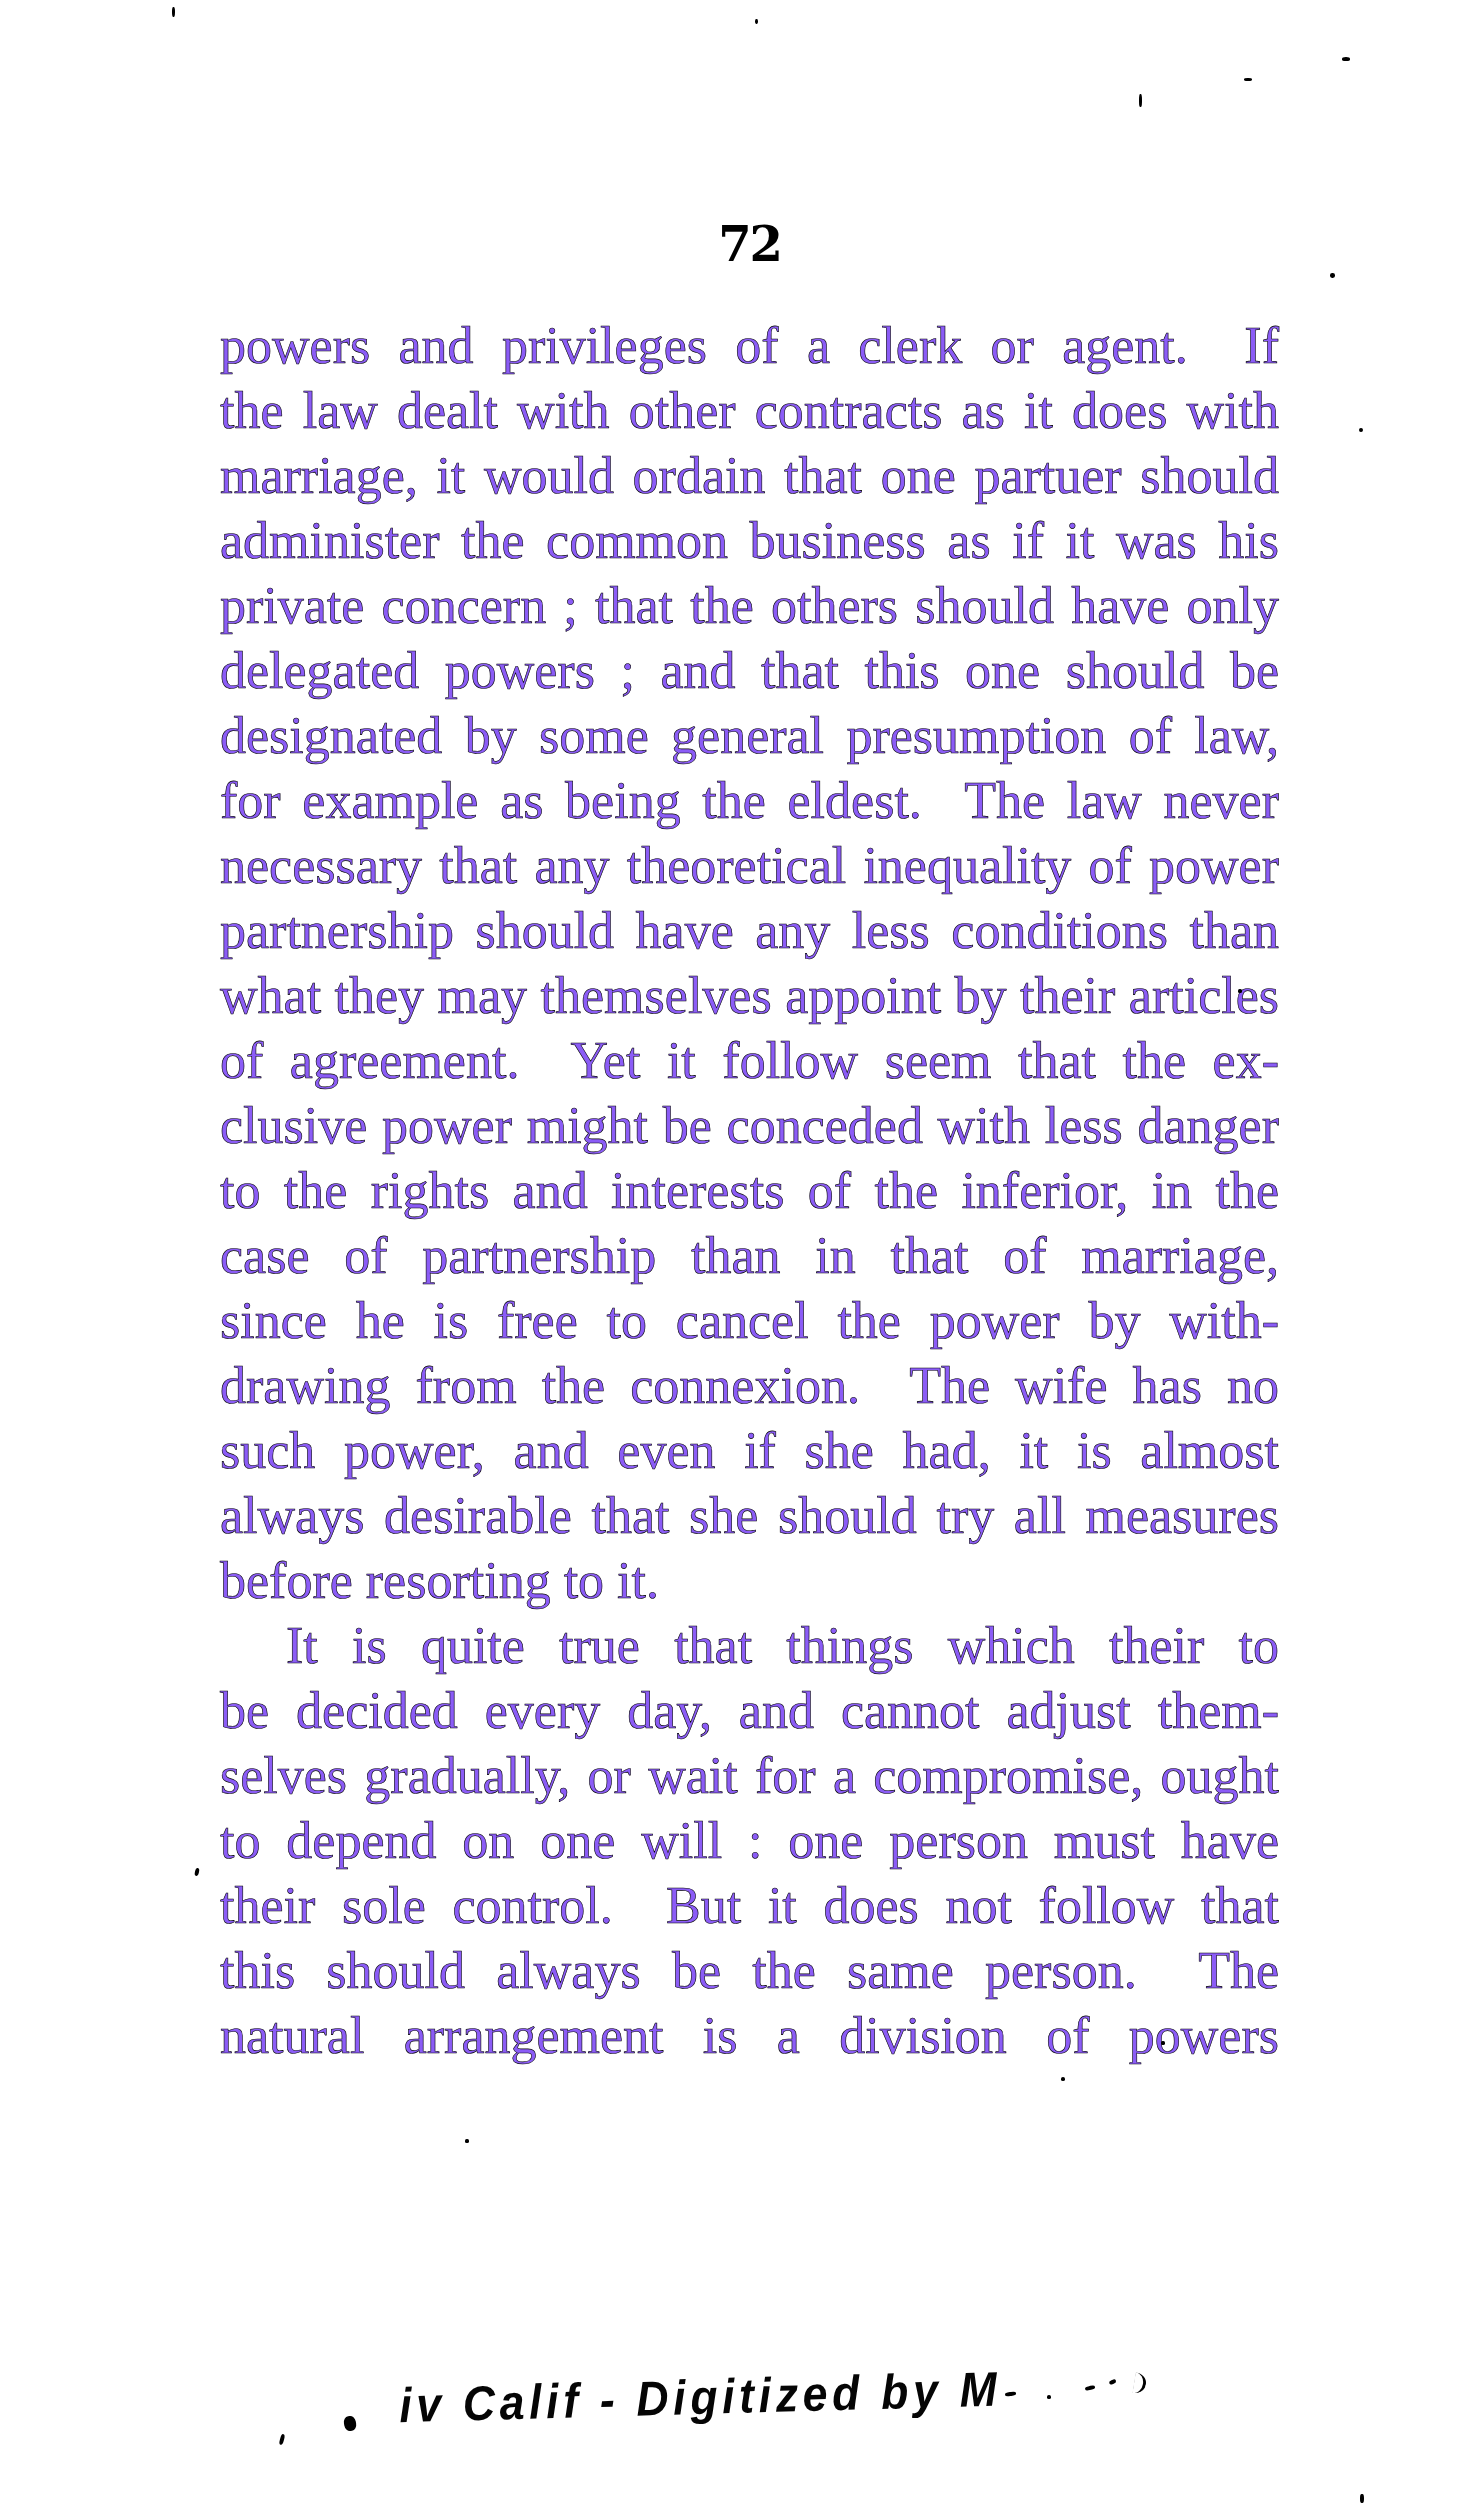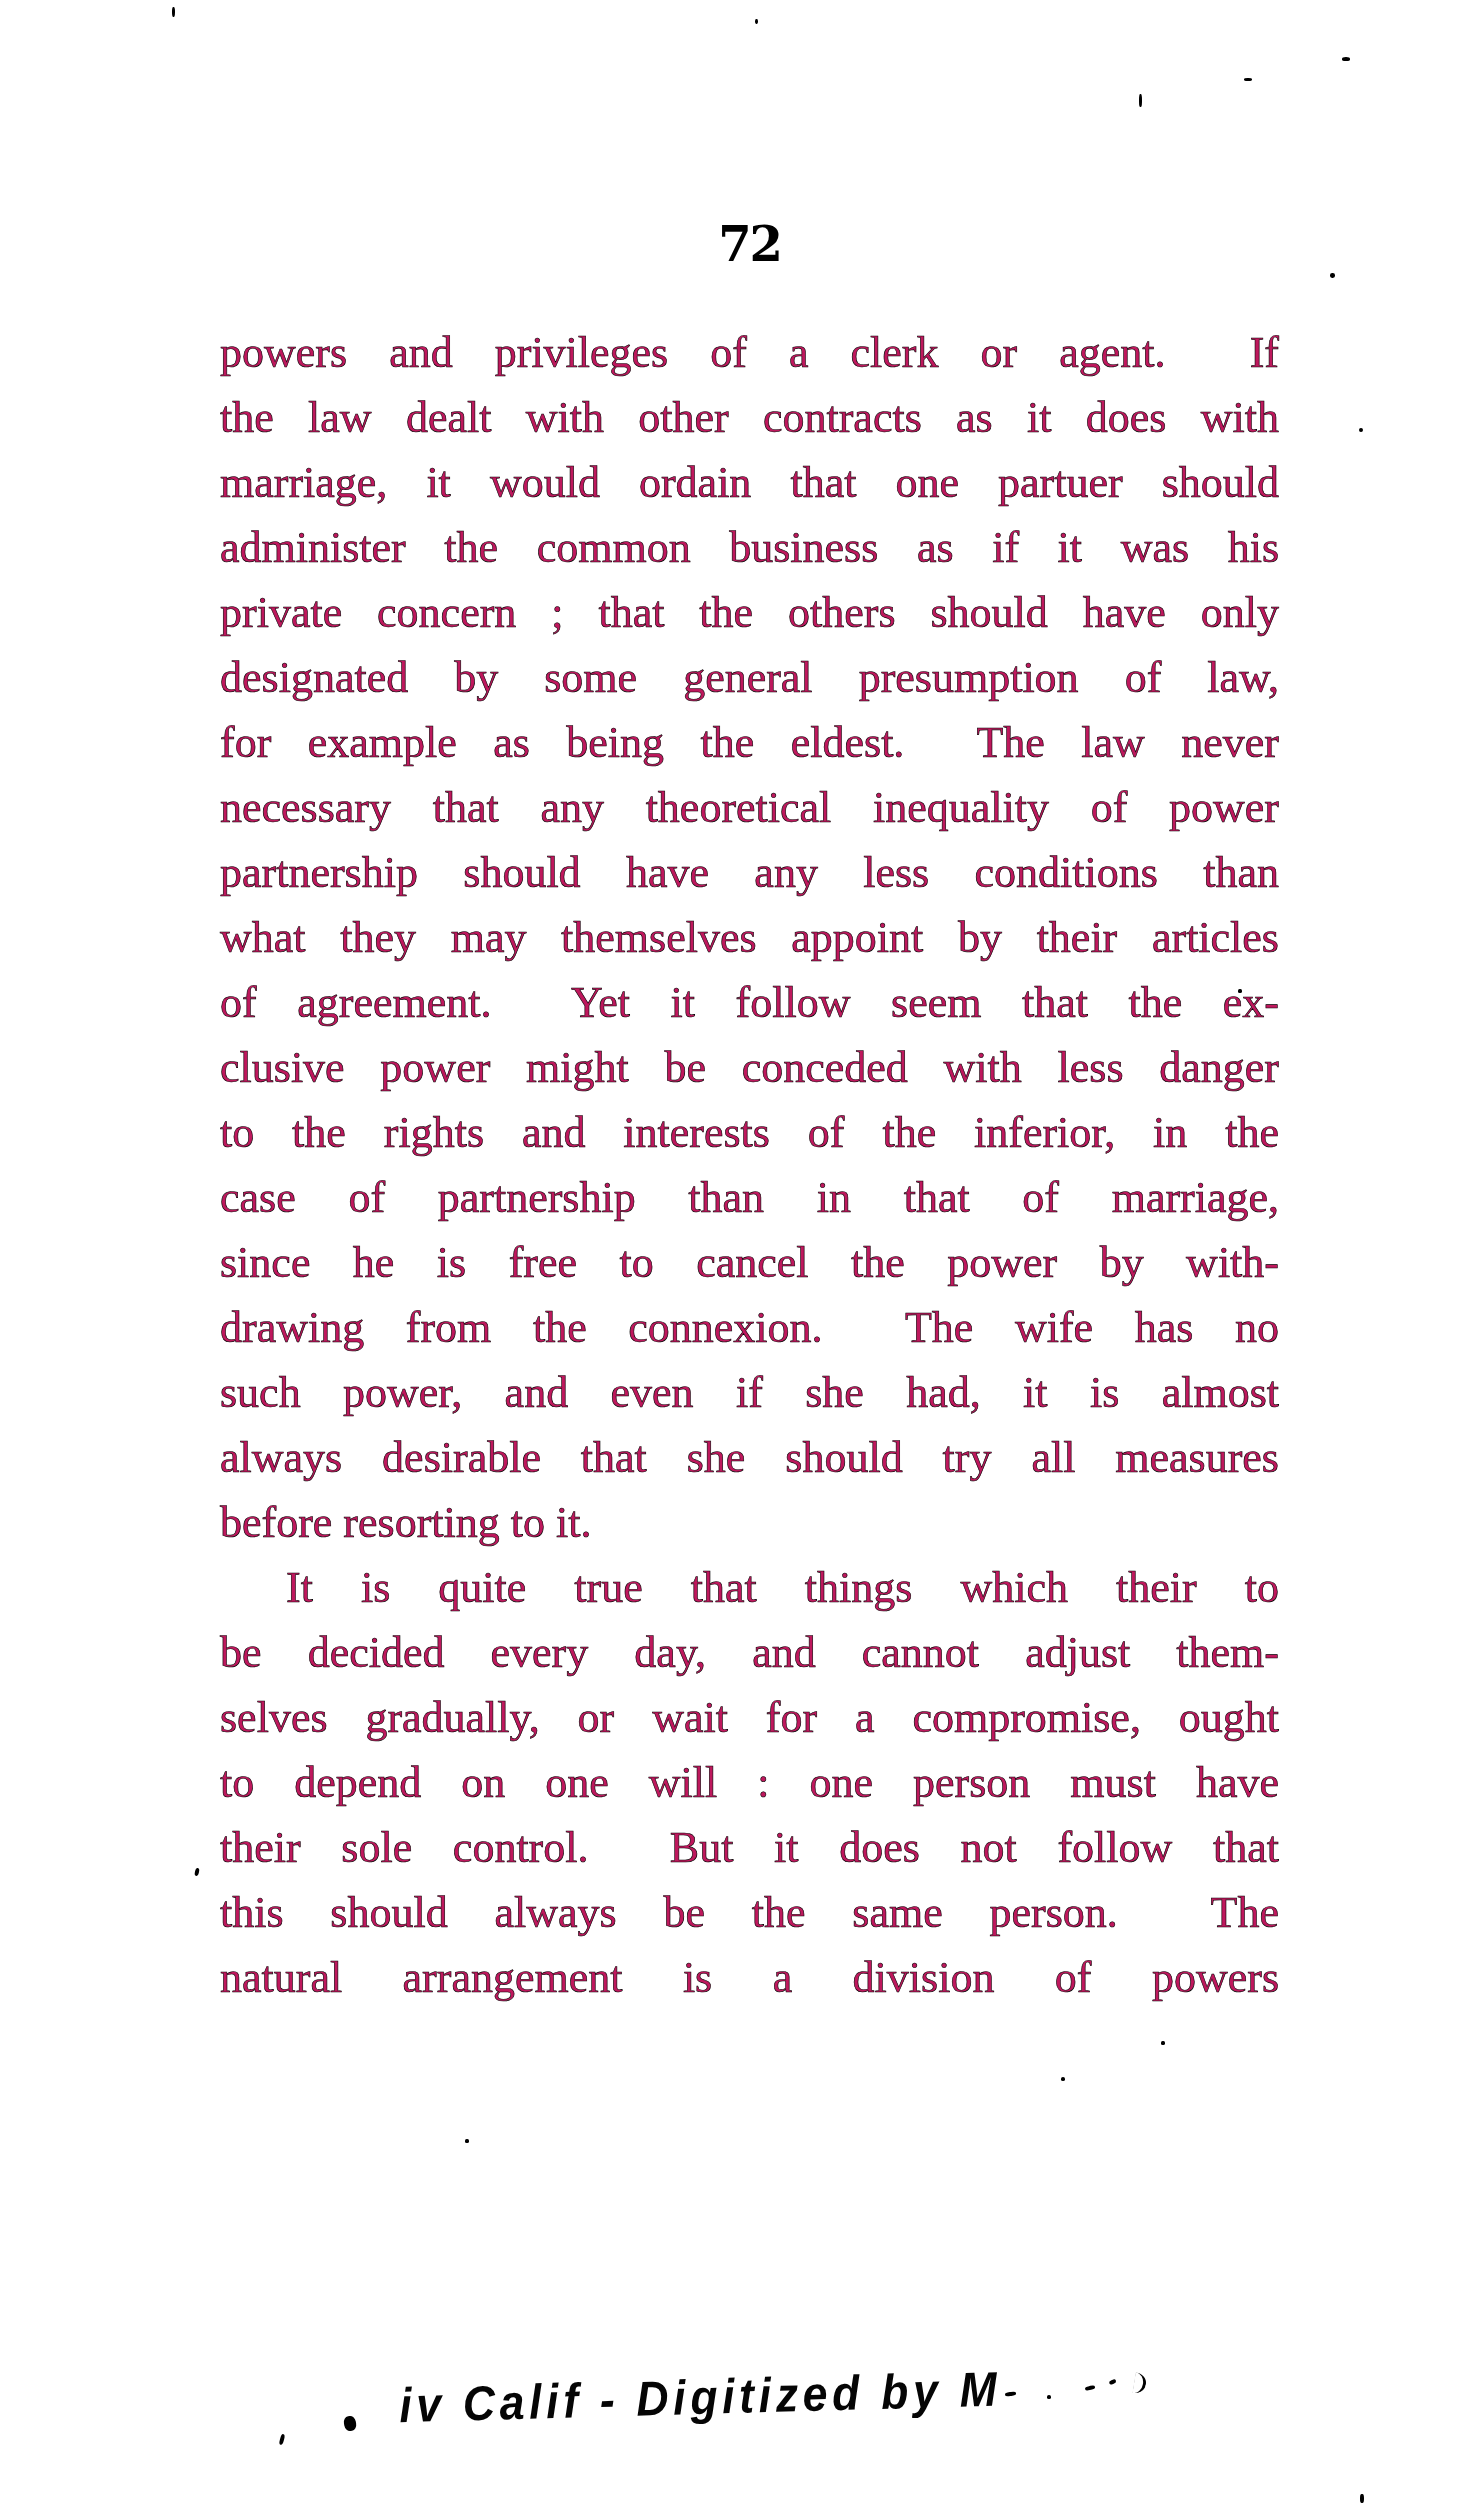--- a/index.html
+++ b/index.html
@@ -24,27 +24,27 @@
     text-align: center;
     font-family: "DejaVu Serif", serif;
     font-size: 48px;
     font-weight: bold;
     line-height: 48px;
     letter-spacing: -2.1px;
     color: #000;
   }
   .body-text {
     position: absolute;
-    top: 320px;
+    top: 313px;
     left: 220px;
     width: 1059px;
     font-family: "Liberation Serif", serif;
-    font-size: 44px;
+    font-size: 52px;
     line-height: 65px;
-    color: #be185d;
+    color: #8b5cf6;
     -webkit-text-stroke: 0.6px #000;
   }
   .line {
     height: 65px;
     white-space: pre-wrap;
     text-align: justify;
     text-align-last: justify;
   }
   .line.flush {
     text-align-last: left;
@@ -88,20 +88,21 @@
 
   <div class="page-number">72</div>
 
   <div class="body-text">
     <div>
       <div class="line">powers and privileges of a clerk or agent.  If</div>
       <div class="line">the law dealt with other contracts as it does with</div>
       <div class="line">marriage, it would ordain that one partuer should</div>
       <div class="line">administer the common business as if it was his</div>
       <div class="line">private concern ; that the others should have only</div>
+      <div class="line">delegated powers ; and that this one should be</div>
       <div class="line">designated by some general presumption of law,</div>
       <div class="line">for example as being the eldest.  The law never</div>
       <div class="line">necessary that any theoretical inequality of power</div>
       <div class="line">partnership should have any less conditions than</div>
       <div class="line">what they may themselves appoint by their articles</div>
       <div class="line">of agreement.  Yet it follow seem that the ex-</div>
       <div class="line">clusive power might be conceded with less danger</div>
       <div class="line">to the rights and interests of the inferior, in the</div>
       <div class="line">case of partnership than in that of marriage,</div>
       <div class="line">since he is free to cancel the power by with-</div>

